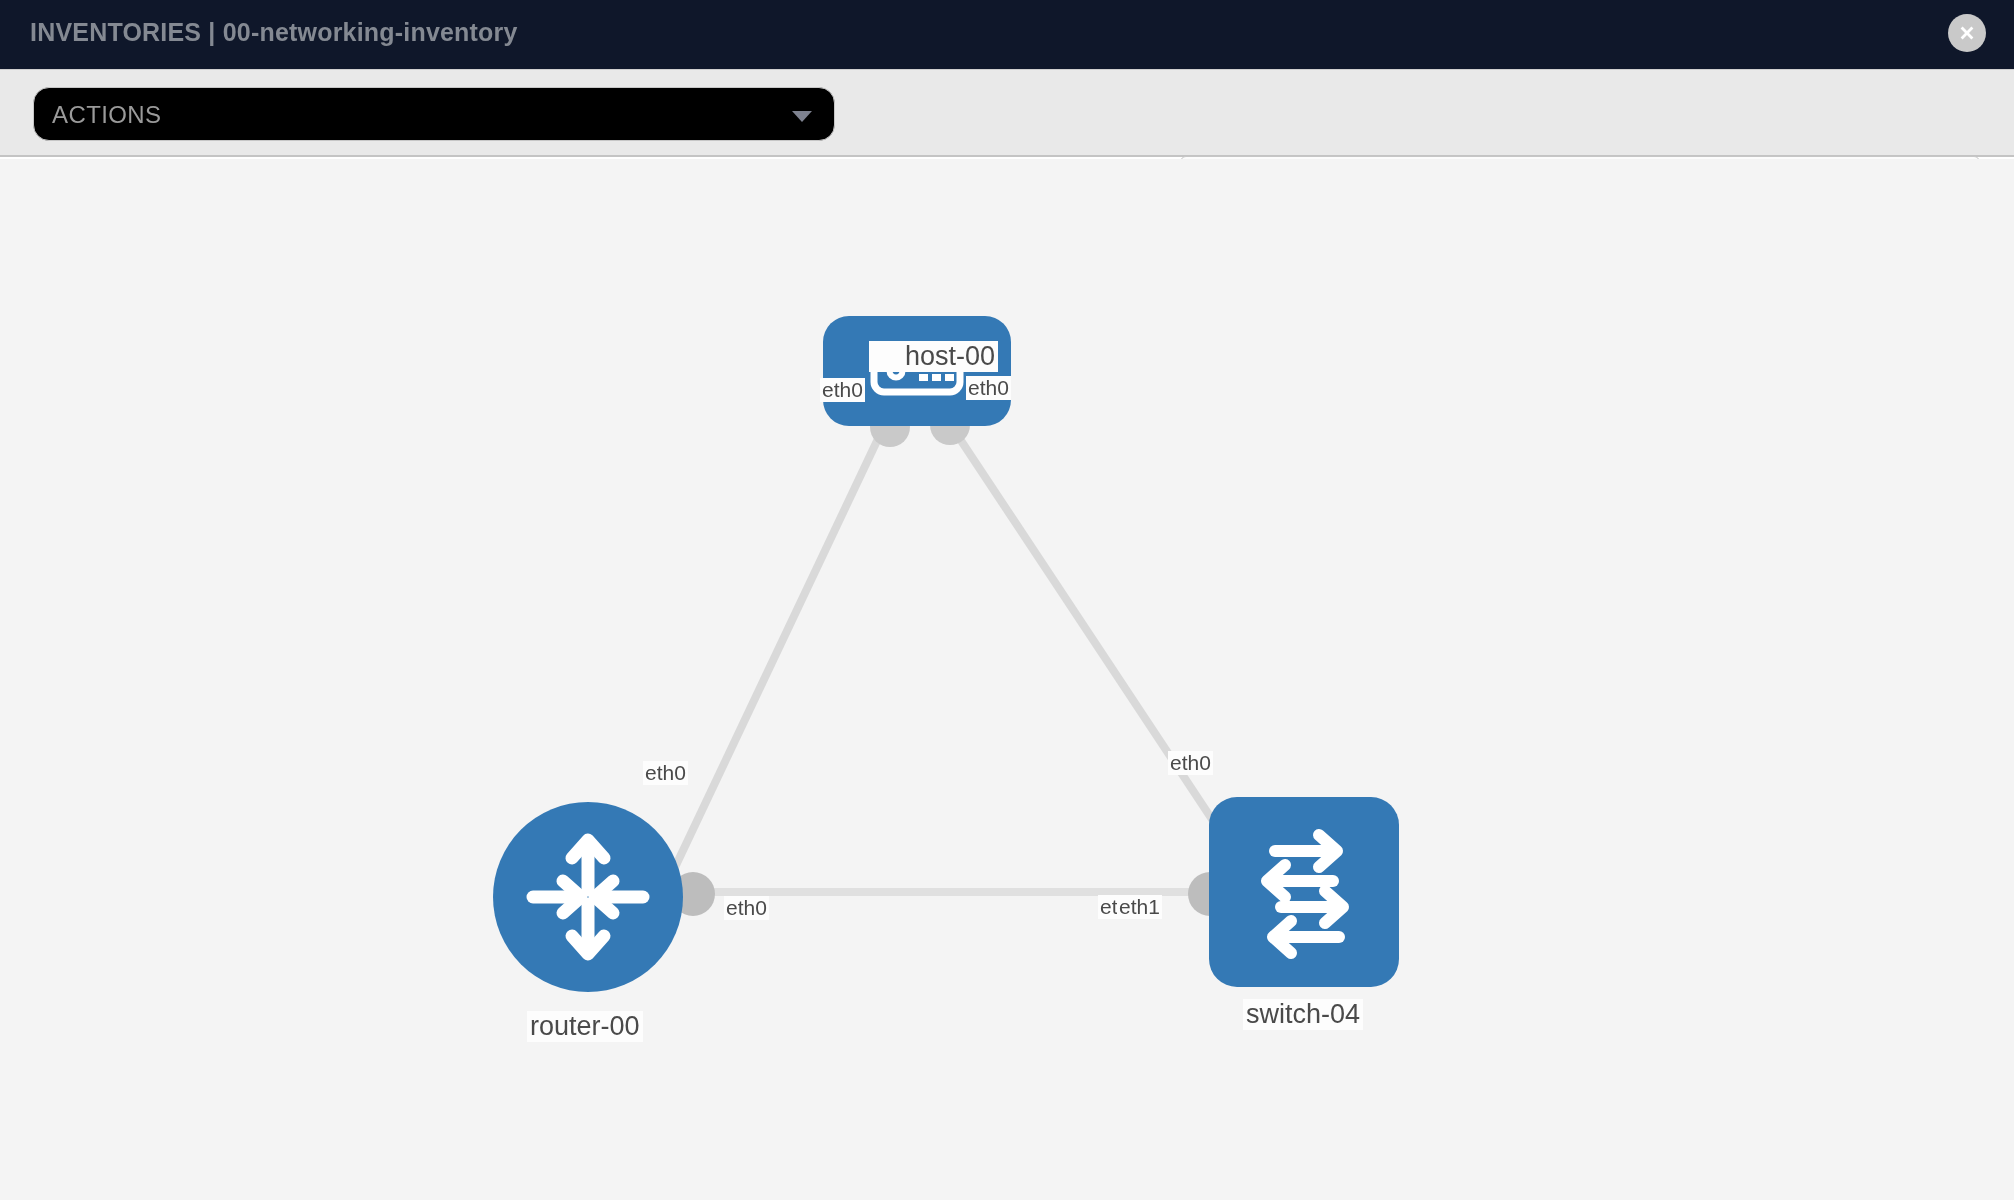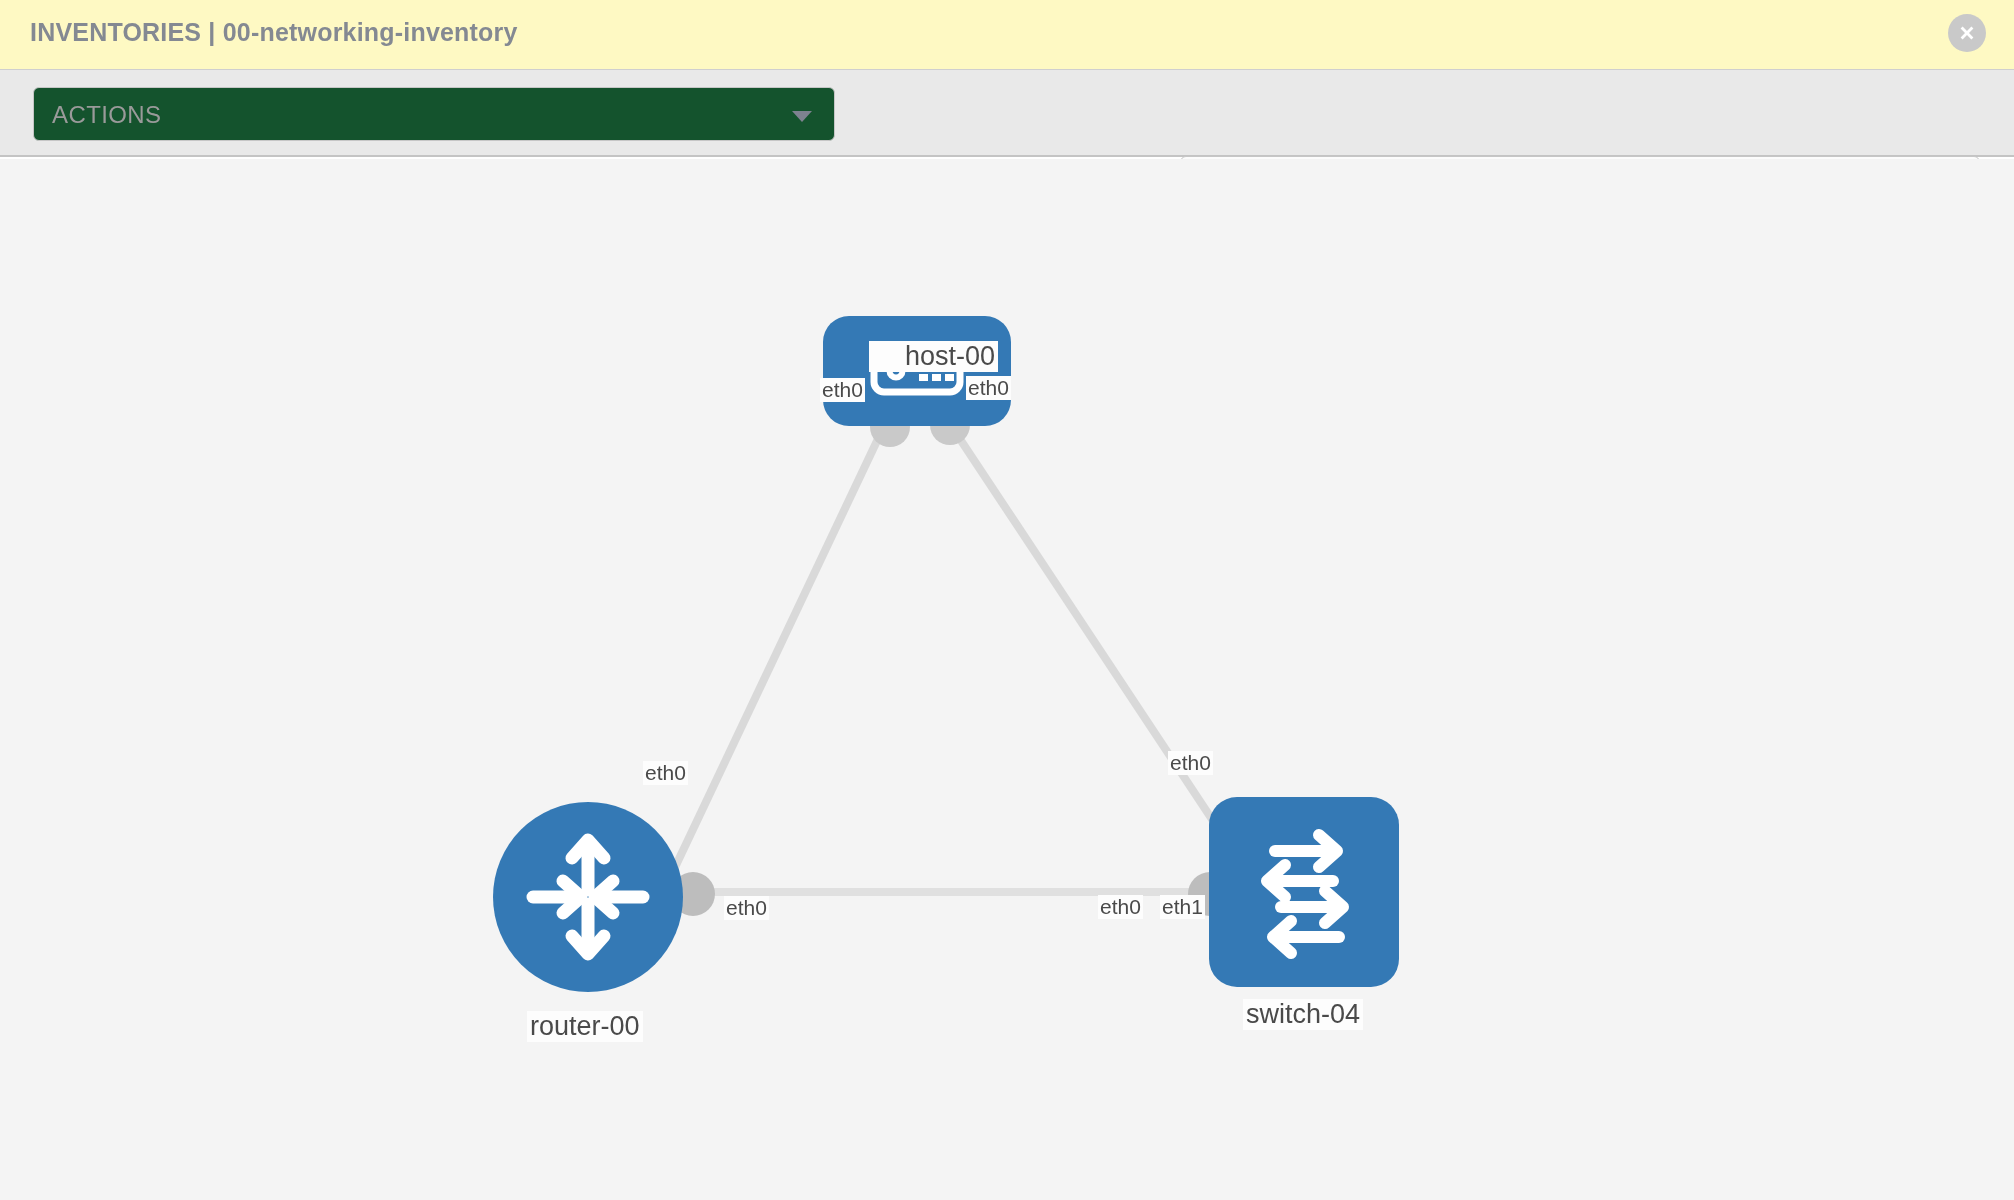--- a/index.html
+++ b/index.html
@@ -7,21 +7,21 @@
     width: 2014px; height: 1200px;
     background: #f4f4f4;
     font-family: "Liberation Sans", sans-serif;
     overflow: hidden;
   }
   #app { position: relative; width: 2014px; height: 1200px; background: #ffffff; }
 
   
   .header {
     position: absolute; left: 0; top: 0; width: 2014px; height: 69px;
-    background: #fef9c3;
+    background: #0f172a;
   }
   .header-title {
     position: absolute; left: 30px; top: 18px;
     font-size: 25px; font-weight: bold; letter-spacing: .2px;
     color: #848992; white-space: nowrap;
   }
   .close-btn {
     position: absolute; right: 28px; top: 14px;
     width: 38px; height: 38px; border-radius: 50%;
     background: #c9c9c9; cursor: pointer;
@@ -31,21 +31,21 @@
   
   .toolbar {
     position: absolute; left: 0; top: 69px; width: 2014px; height: 88px;
     background: #e9e9e9;
     border-top: 1px solid #cfcfcf;
     border-bottom: 2px solid #c4c4c4;
   }
   .actions-select {
     position: absolute; left: 33px; top: 17px;
     width: 802px; height: 54px;
-    background: #14532d; border: 1px solid #c6c6c6; border-radius: 6px;
+    background: #000000; border: 1px solid #c6c6c6; border-radius: 16px;
     cursor: pointer;
   }
   .actions-label {
     position: absolute; left: 18px; top: 13px;
     font-size: 24px; color: #9a9a9a; letter-spacing: .4px;
   }
   .caret {
     position: absolute; right: 22px; top: 23px;
     width: 0; height: 0;
     border-left: 10px solid transparent; border-right: 10px solid transparent;
@@ -107,21 +107,21 @@
     font-size: 21px; color: #4a4a4a;
     background: #fdfdfd; padding: 0 2px;
     white-space: nowrap; pointer-events: none; margin-top: 24px;
   }
   .if-host-left   { left: 820px;  top: 195px; }
   .if-host-right  { left: 966px;  top: 193px; }
   .if-router-up   { left: 643px;  top: 578px; }
   .if-switch-up   { left: 1168px; top: 568px; }
   .if-router-e0   { left: 724px;  top: 713px; }
   .if-switch-e0   { left: 1098px; top: 712px; }
-  .if-switch-e1   { left: 1160px; top: 712px; }
+  .if-switch-e1   { left: 1117px; top: 712px; }
 </style>
 </head>
 <body>
 
 <div id="app">
 
   <div class="header">
     <div class="header-title">INVENTORIES | 00-networking-inventory</div>
     <div class="close-btn">
       <span>

